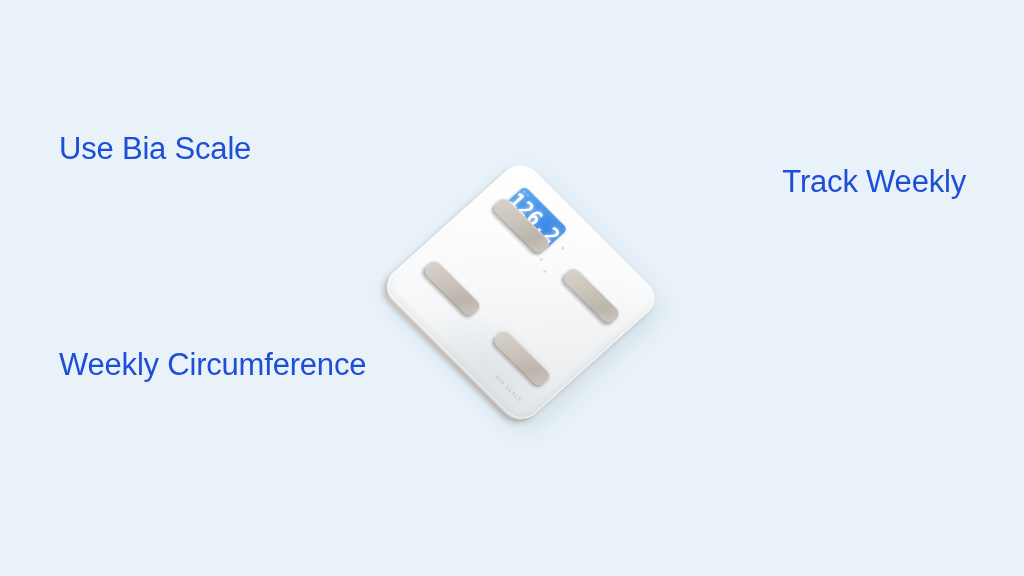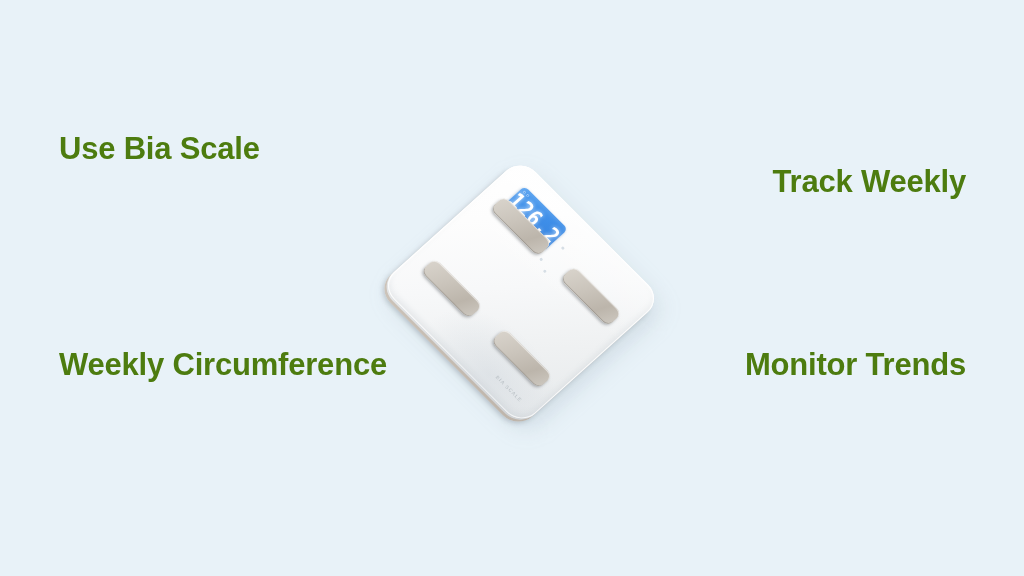--- a/index.html
+++ b/index.html
@@ -7,22 +7,22 @@
     width:1024px;height:576px;overflow:hidden;
     background:#e8f2f8;
     font-family:"Liberation Sans", sans-serif;
     position:relative;
   }
   .stage{position:absolute;inset:0;}
 
   
   .label{
     position:absolute;
-    color:#4d7c0f;
-    font-weight:bold;
+    color:#1d4ed8;
+    font-weight:normal;
     font-size:31px;
     line-height:1.38;
     letter-spacing:-0.2px;
     white-space:pre-wrap;
     z-index:5;
   }
   .label.tl{left:59px;top:128px;width:300px;text-align:left;}
   .label.tr{right:58px;top:128px;width:420px;text-align:right;margin-top:33px;}
   .label.bl{left:59px;top:344px;width:480px;text-align:left;}
   .label.br{right:58px;top:344px;width:420px;text-align:right;}
@@ -181,21 +181,20 @@
   .dot.d3{left:97px;top:64px;}
 </style>
 </head>
 <body>
 
 <div class="stage">
 
   <div class="label tl">Use Bia Scale</div>
   <div class="label tr">Track Weekly</div>
   <div class="label bl">Weekly Circumference</div>
-  <div class="label br">Monitor Trends</div>
 
   <div class="scale-wrap">
 
     <div class="scale-shadow"></div>
 
     <div class="scale-rot">
       <div class="scale-base"></div>
       <div class="scale-edge"></div>
 
       <div class="scale-top">

